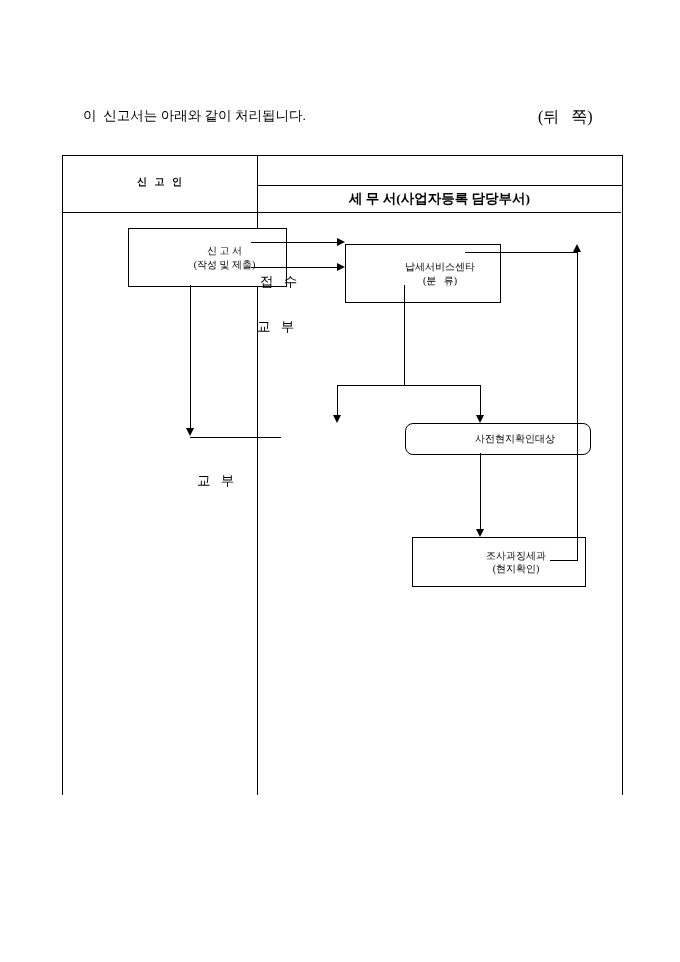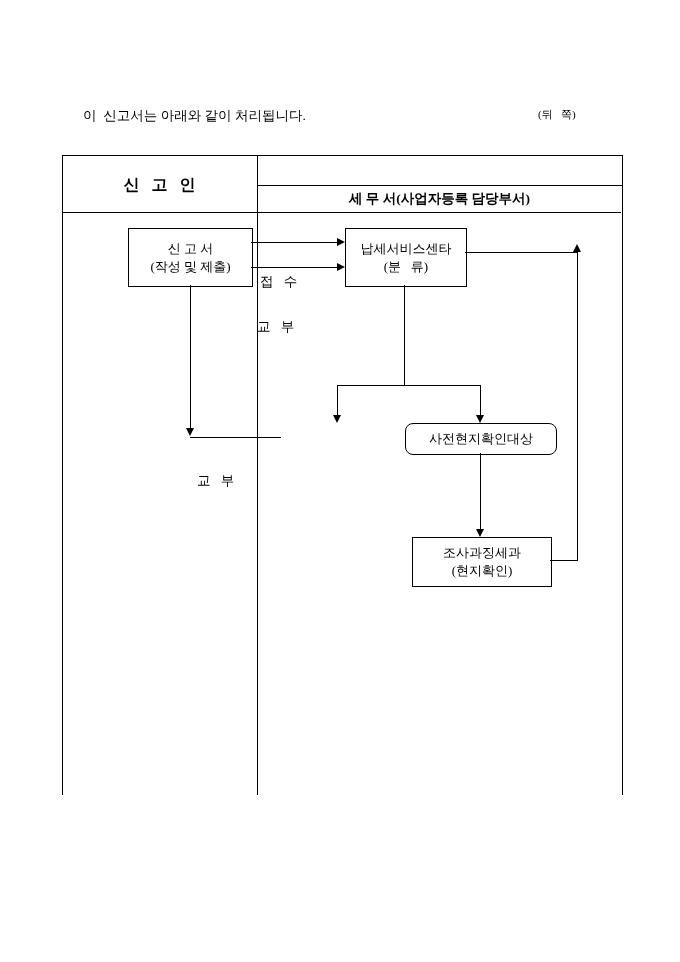--- a/index.html
+++ b/index.html
@@ -10,48 +10,48 @@
   }
   .txt{position:absolute;white-space:pre;}
   .hline{position:absolute;background:#000;height:1px;}
   .vline{position:absolute;background:#000;width:1px;}
   .arr-r{position:absolute;width:0;height:0;border-top:4px solid transparent;border-bottom:4px solid transparent;border-left:8px solid #000;}
   .arr-d{position:absolute;width:0;height:0;border-left:4px solid transparent;border-right:4px solid transparent;border-top:8px solid #000;}
   .arr-u{position:absolute;width:0;height:0;border-left:4px solid transparent;border-right:4px solid transparent;border-bottom:8px solid #000;}
   .fbox{
     position:absolute;border:1px solid #000;background:#fff;
     display:flex;flex-direction:column;align-items:center;justify-content:center;
-    text-align:center;font-size:13px;line-height:1.35;white-space:pre;
+    text-align:center;font-size:10px;line-height:1.35;white-space:pre;padding-left:34px;
   }
   .hdr{position:absolute;text-align:center;font-weight:bold;white-space:pre;}
   .lbl{position:absolute;font-size:13.5px;white-space:pre;}
   .outer{position:absolute;border:1px solid #000;background:transparent;}
 </style>
 </head>
 <body>
 
 <div class="page">
 
   <div class="txt" style="left:83px;top:107px;font-size:13.5px;">이  신고서는 아래와 같이 처리됩니다.</div>
-  <div class="txt" style="left:538px;top:107px;font-size:11px;">(뒤   쪽)</div>
+  <div class="txt" style="left:538px;top:107px;font-size:16px;">(뒤   쪽)</div>
 
   <div class="outer" style="left:62px;top:155px;width:559px;height:666px;"></div>
   <div class="vline" style="left:257px;top:156px;height:665px;"></div>
   <div class="hline" style="left:258px;top:185px;width:364px;"></div>
   <div class="hline" style="left:63px;top:212px;width:558px;"></div>
 
-  <div class="hdr" style="left:63px;top:175px;width:193px;font-size:16px;">신   고   인</div>
+  <div class="hdr" style="left:63px;top:175px;width:193px;font-size:10px;">신   고   인</div>
   <div class="hdr" style="left:258px;top:190px;width:363px;font-size:13.5px;">세 무 서(사업자등록 담당부서)</div>
 
   <div class="fbox" style="left:128px;top:228px;width:123px;height:57px;">
     <span>신 고 서</span>
     <span>(작성 및 제출)</span>
   </div>
 
-  <div class="fbox" style="left:345px;top:228px;width:120px;height:57px;">
+  <div class="fbox" style="left:345px;top:244px;width:120px;height:57px;">
     <span>납세서비스센타</span>
     <span>(분   류)</span>
   </div>
 
 
   <div class="fbox" style="left:405px;top:423px;width:150px;height:30px;border-radius:8px;">
     <span>사전현지확인대상</span>
   </div>
 
   <div class="fbox" style="left:412px;top:537px;width:138px;height:48px;">

